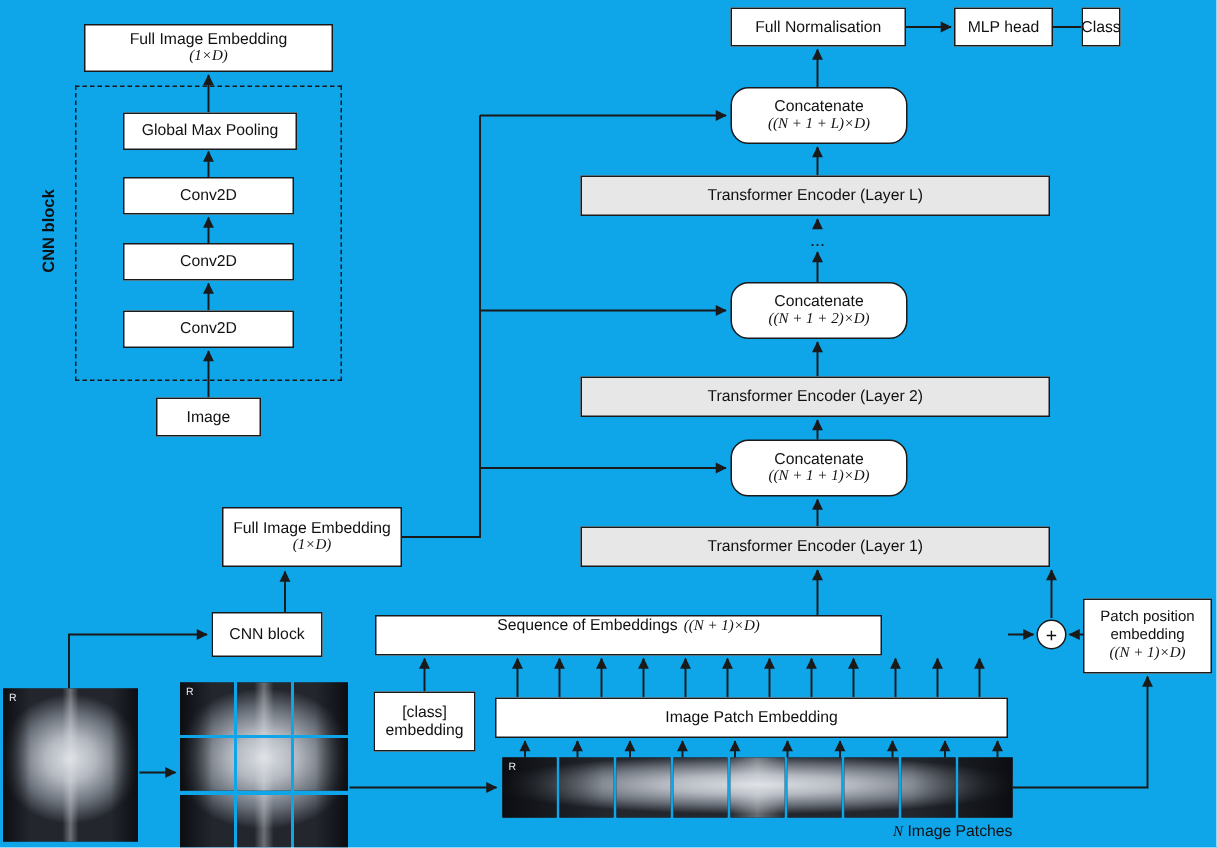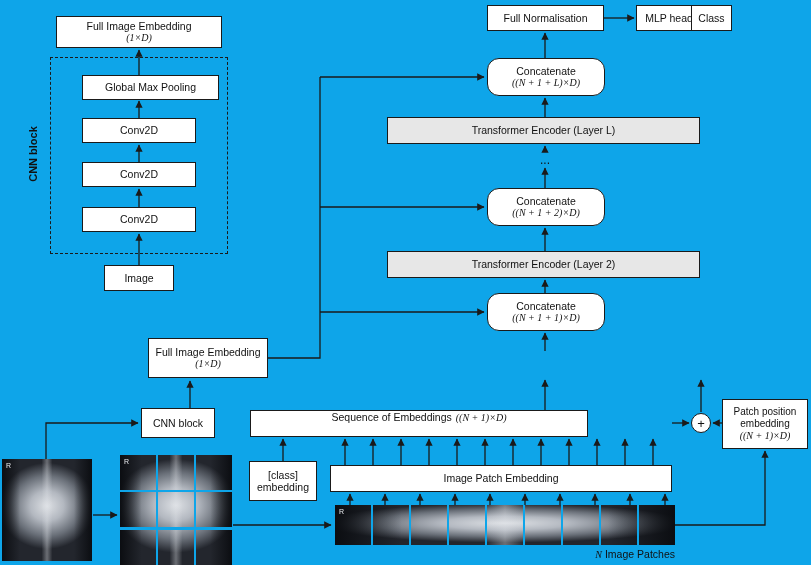--- a/index.html
+++ b/index.html
@@ -126,21 +126,21 @@
       <line x1="233" y1="525" x2="331" y2="525" marker-end="url(#ah)"></line>
     </g>
   </svg>
 
   <div class="bx" style="left:56px;top:16px;width:166px;height:32px">
     <span>Full Image Embedding</span>
     <span class="math">(1×D)</span>
   </div>
   <div class="dashedbox" style="left:50px;top:57px;width:178px;height:197px"></div>
   <div class="rot" style="left:2px;top:147px;width:64px;height:14px">CNN block</div>
-  <div class="bx" style="left:82px;top:75px;width:137px;height:25px">
+  <div class="bx" style="left:82px;top:75px;width:116px;height:25px">
     <span>Global Max Pooling</span>
   </div>
   <div class="bx" style="left:82px;top:118px;width:114px;height:25px">
     <span>Conv2D</span>
   </div>
   <div class="bx" style="left:82px;top:162px;width:114px;height:25px">
     <span>Conv2D</span>
   </div>
   <div class="bx" style="left:82px;top:207px;width:114px;height:25px">
     <span>Conv2D</span>
@@ -148,21 +148,21 @@
   <div class="bx" style="left:104px;top:265px;width:70px;height:26px">
     <span>Image</span>
   </div>
 
   <div class="bx" style="left:487px;top:5px;width:117px;height:26px">
     <span>Full Normalisation</span>
   </div>
   <div class="bx" style="left:636px;top:5px;width:66px;height:26px">
     <span>MLP head</span>
   </div>
-  <div class="bx" style="left:691px;top:5px;width:41px;height:26px">
+  <div class="bx" style="left:721px;top:5px;width:26px;height:26px">
     <span>Class</span>
   </div>
 
   <div class="bx rounded" style="left:487px;top:58px;width:118px;height:38px">
     <span>Concatenate</span>
     <span class="math">((N + 1 + L)×D)</span>
   </div>
   <div class="bx gray" style="left:387px;top:117px;width:313px;height:27px">
     <span>Transformer Encoder (Layer L)</span>
   </div>
@@ -170,20 +170,23 @@
   <div class="bx rounded" style="left:487px;top:188px;width:118px;height:38px">
     <span>Concatenate</span>
     <span class="math">((N + 1 + 2)×D)</span>
   </div>
   <div class="bx gray" style="left:387px;top:251px;width:313px;height:27px">
     <span>Transformer Encoder (Layer 2)</span>
   </div>
   <div class="bx rounded" style="left:487px;top:293px;width:118px;height:38px">
     <span>Concatenate</span>
     <span class="math">((N + 1 + 1)×D)</span>
+  </div>
+  <div class="bx gray" style="left:387px;top:351px;width:313px;height:27px">
+    <span>Transformer Encoder (Layer 1)</span>
   </div>
 
   <div class="bx row" style="left:250px;top:410px;width:338px;height:27px">
     <span>Sequence of Embeddings</span>
     <span class="math">((N + 1)×D)</span>
   </div>
   <div class="plus" style="left:691px;top:413px">+</div>
   <div class="bx" style="left:722px;top:399px;width:86px;height:50px;font-size:10px">
     <span>Patch position</span>
     <span>embedding</span>

